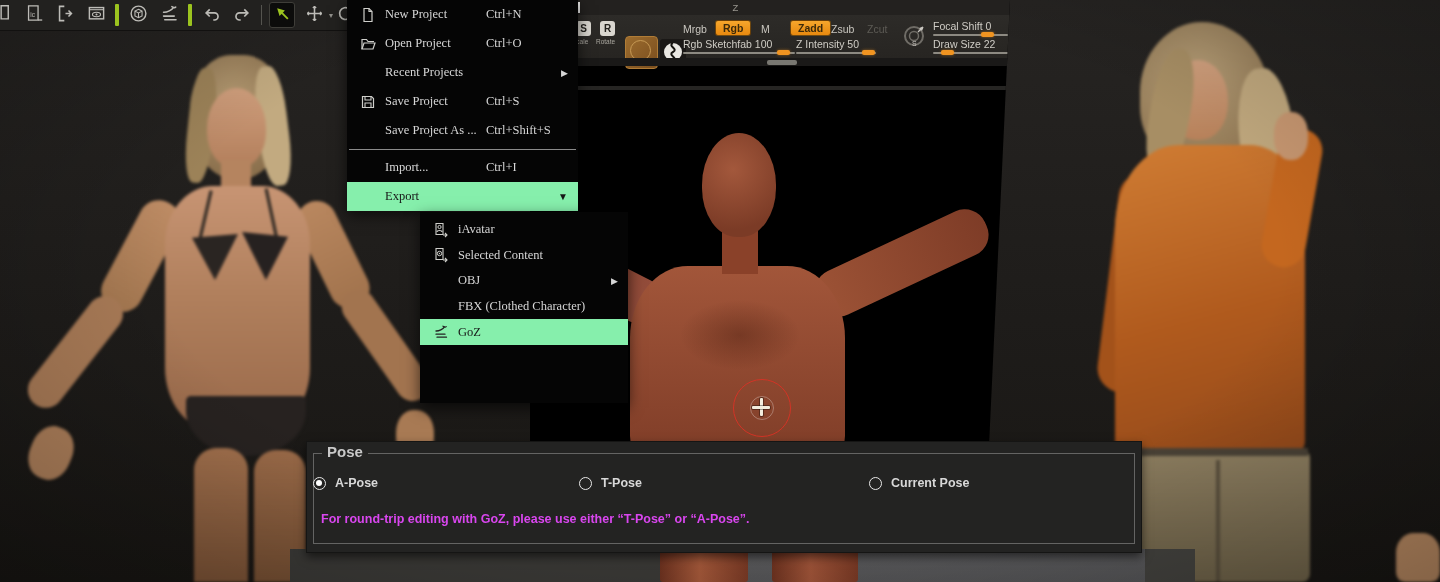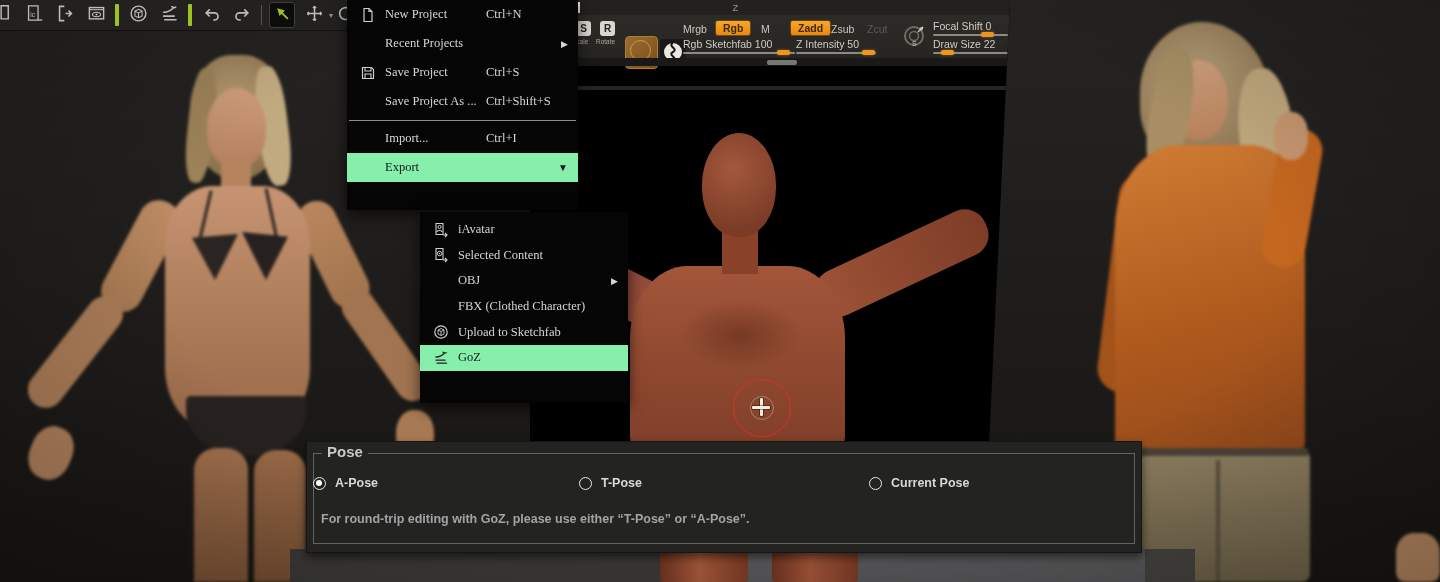--- a/index.html
+++ b/index.html
@@ -70,21 +70,21 @@
   
   .pose-dialog{left:306px;top:441px;width:836px;height:112px;background:#232322;z-index:9;
                border:1px solid #151514;box-shadow:0 4px 9px rgba(0,0,0,.55);box-sizing:border-box;font-weight:bold;}
   .pose-fieldset{position:absolute;left:6px;top:11px;right:6px;bottom:8px;border:1px solid #646463;}
   .pose-legend{position:absolute;left:15px;top:1px;padding:0 5px;background:#232322;
                font-size:15px;color:#c9c9c9;}
   .radio-opt{position:absolute;top:34px;display:flex;align-items:center;gap:9px;font-size:12.5px;color:#d8d8d8;}
   .radio-circle{width:13px;height:13px;border:1.5px solid #e8e8e8;border-radius:50%;position:relative;box-sizing:border-box;}
   .radio-opt.selected .radio-circle::after{content:"";position:absolute;left:2px;top:2px;width:6px;height:6px;
                border-radius:50%;background:#fff;}
-  .pose-note{position:absolute;left:14px;top:70px;font-size:12.5px;color:#a3a3a3;}
+  .pose-note{position:absolute;left:14px;top:70px;font-size:12.5px;color:#d946ef;}
   
   .char div{position:absolute;}
   .char{filter:blur(1.5px);}
   .vignette{left:0;top:0;width:100%;height:100%;z-index:2;pointer-events:none;
             background:radial-gradient(ellipse at 50% 45%, transparent 55%, rgba(0,0,0,.28));}
 </style>
 </head>
 <body>
 
 <div class="stage">
@@ -316,20 +316,29 @@
 
   <div class="mrow">
         <span class="mico"><svg viewBox="0 0 16 16">
             <path d="M4 1.5h5l3 3v10H4z" fill="none" stroke="currentColor" stroke-width="1.2"></path>
             <path d="M9 1.5v3h3" fill="none" stroke="currentColor" stroke-width="1.2"></path>
           </svg></span>
         <span class="mlabel">New Project</span>
         <span class="mkey">Ctrl+N</span>
 
       </div>
+      <div class="mrow">
+        <span class="mico"><svg viewBox="0 0 16 16">
+            <path d="M2 13V3.5h4.5l1.5 2h6" fill="none" stroke="currentColor" stroke-width="1.2"></path>
+            <path d="M2 13l2-6h11l-2 6z" fill="none" stroke="currentColor" stroke-width="1.2"></path>
+          </svg></span>
+        <span class="mlabel">Open Project</span>
+        <span class="mkey">Ctrl+O</span>
+
+      </div>
       <div class="mrow submenu">
         <span class="mico"></span>
         <span class="mlabel">Recent Projects</span>
         <span class="mkey"></span>
         <span class="marr">▶</span>
       </div>
       <div class="mrow">
         <span class="mico"><svg viewBox="0 0 16 16">
             <path d="M2.5 2.5h9l2 2v9h-11z" fill="none" stroke="currentColor" stroke-width="1.2"></path>
             <path d="M5 2.5v3.5h6V2.5M5 13.5V9h6v4.5" fill="none" stroke="currentColor" stroke-width="1.1"></path>
@@ -387,28 +396,20 @@
 
       </div>
       <div class="mrow submenu">
         <span class="mico"></span>
         <span class="mlabel">OBJ</span>
         <span class="marr">▶</span>
       </div>
       <div class="mrow">
         <span class="mico"></span>
         <span class="mlabel">FBX (Clothed Character)</span>
-
-      </div>
-      <div class="mrow">
-        <span class="mico"><svg viewBox="0 0 16 16">
-            <circle cx="8" cy="8" r="6.2" fill="none" stroke="currentColor" stroke-width="1.2"></circle>
-            <path d="M8 4.5 11 6v4L8 11.5 5 10V6zM5 6l3 1.5L11 6M8 7.5v4" fill="none" stroke="currentColor" stroke-width="0.9"></path>
-          </svg></span>
-        <span class="mlabel">Upload to Sketchfab</span>
 
       </div>
       <div class="mrow highlighted">
         <span class="mico"><svg viewBox="0 0 16 16">
             <path d="M10 2.2c1.5 1 2.6 1 3.2.4M3 7c3 .2 7-2 8.5-4.2M3 10.2h9M4 13.2h9.5" fill="none" stroke="currentColor" stroke-width="1.3" stroke-linecap="round"></path>
           </svg></span>
         <span class="mlabel">GoZ</span>
 
       </div>
     </div>

